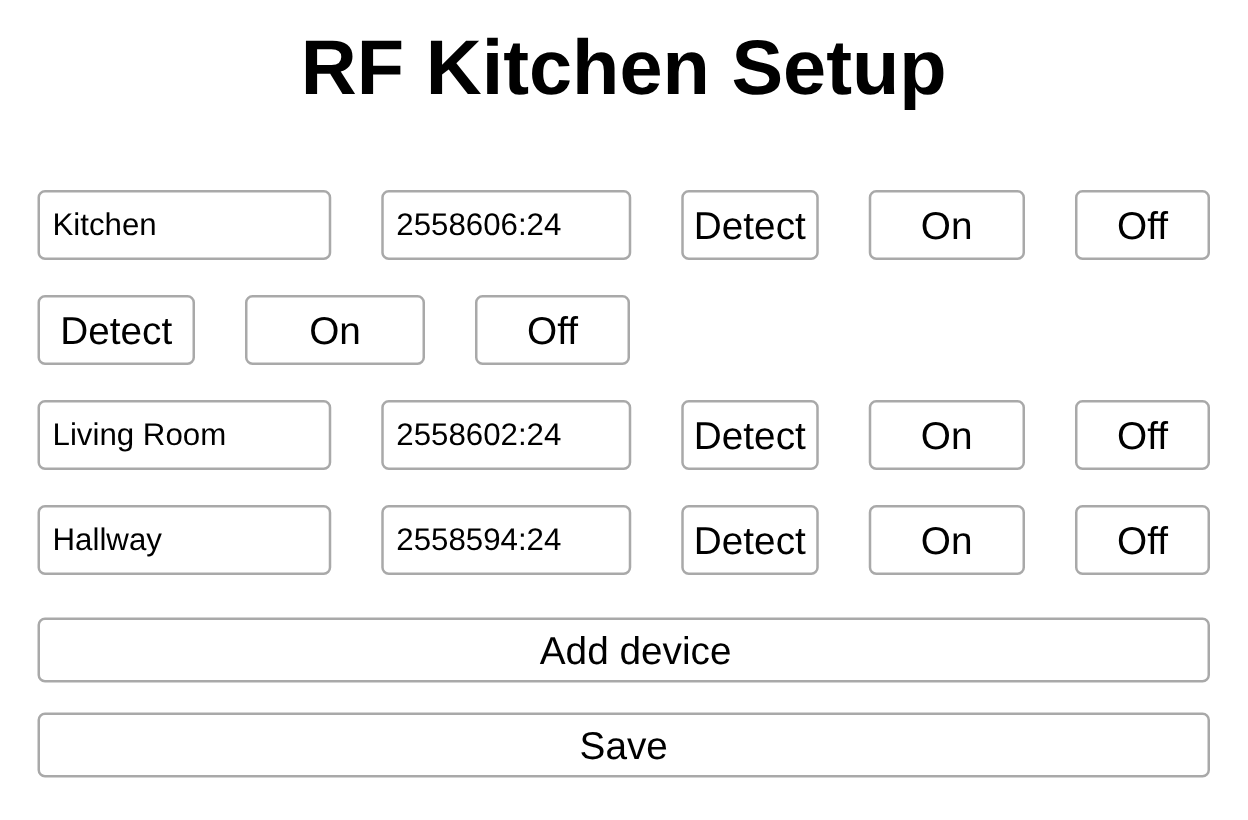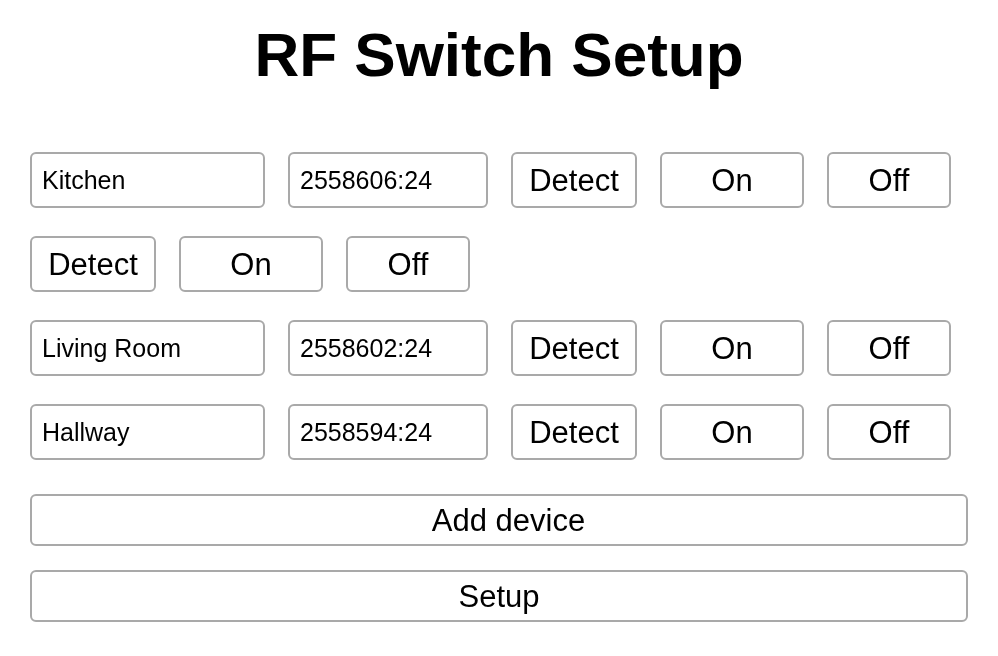--- a/index.html
+++ b/index.html
@@ -33,21 +33,21 @@
     flex-direction: column;
     padding: 0 30px;
     margin-top: 63px;
   }
   .device-list {
     display: flex;
     flex-direction: column;
   }
   .device-row {
     display: flex;
-    gap: 23px;
+    gap: 40px;
     height: 56px;
     margin-bottom: 28px;
   }
   .text-input {
     height: 56px;
     border: 2px solid var(--border-color);
     border-radius: 6px;
     background: var(--bg-color);
     color: var(--text-color);
     font-family: "Liberation Sans", sans-serif;
@@ -77,21 +77,21 @@
   .btn-wide {
     width: 100%;
     height: 52px;
   }
   .btn-add  { margin-top: 6px; padding-left: 19px; }
   .btn-save { margin-top: 24px; }
 </style>
 </head>
 <body>
 
-<h1 class="page-title">RF Switch Setup</h1>
+<h1 class="page-title">RF Kitchen Setup</h1>
 
 <div class="main">
 
   <div class="device-list">
     <div class="device-row">
       <input type="text" class="text-input name-input" value="Kitchen" style="">
       <input type="text" class="text-input code-input" value="2558606:24" style="">
       <button class="btn btn-detect">Detect</button>
       <button class="btn btn-on">On</button>
       <button class="btn btn-off">Off</button>
@@ -115,15 +115,15 @@
       <input type="text" class="text-input name-input" value="Hallway" style="">
       <input type="text" class="text-input code-input" value="2558594:24" style="">
       <button class="btn btn-detect">Detect</button>
       <button class="btn btn-on">On</button>
       <button class="btn btn-off">Off</button>
     </div>
   </div>
 
   <button class="btn btn-wide btn-add">Add device</button>
 
-  <button class="btn btn-wide btn-save">Setup</button>
+  <button class="btn btn-wide btn-save">Save</button>
 
 </div>
 
 </body></html>

